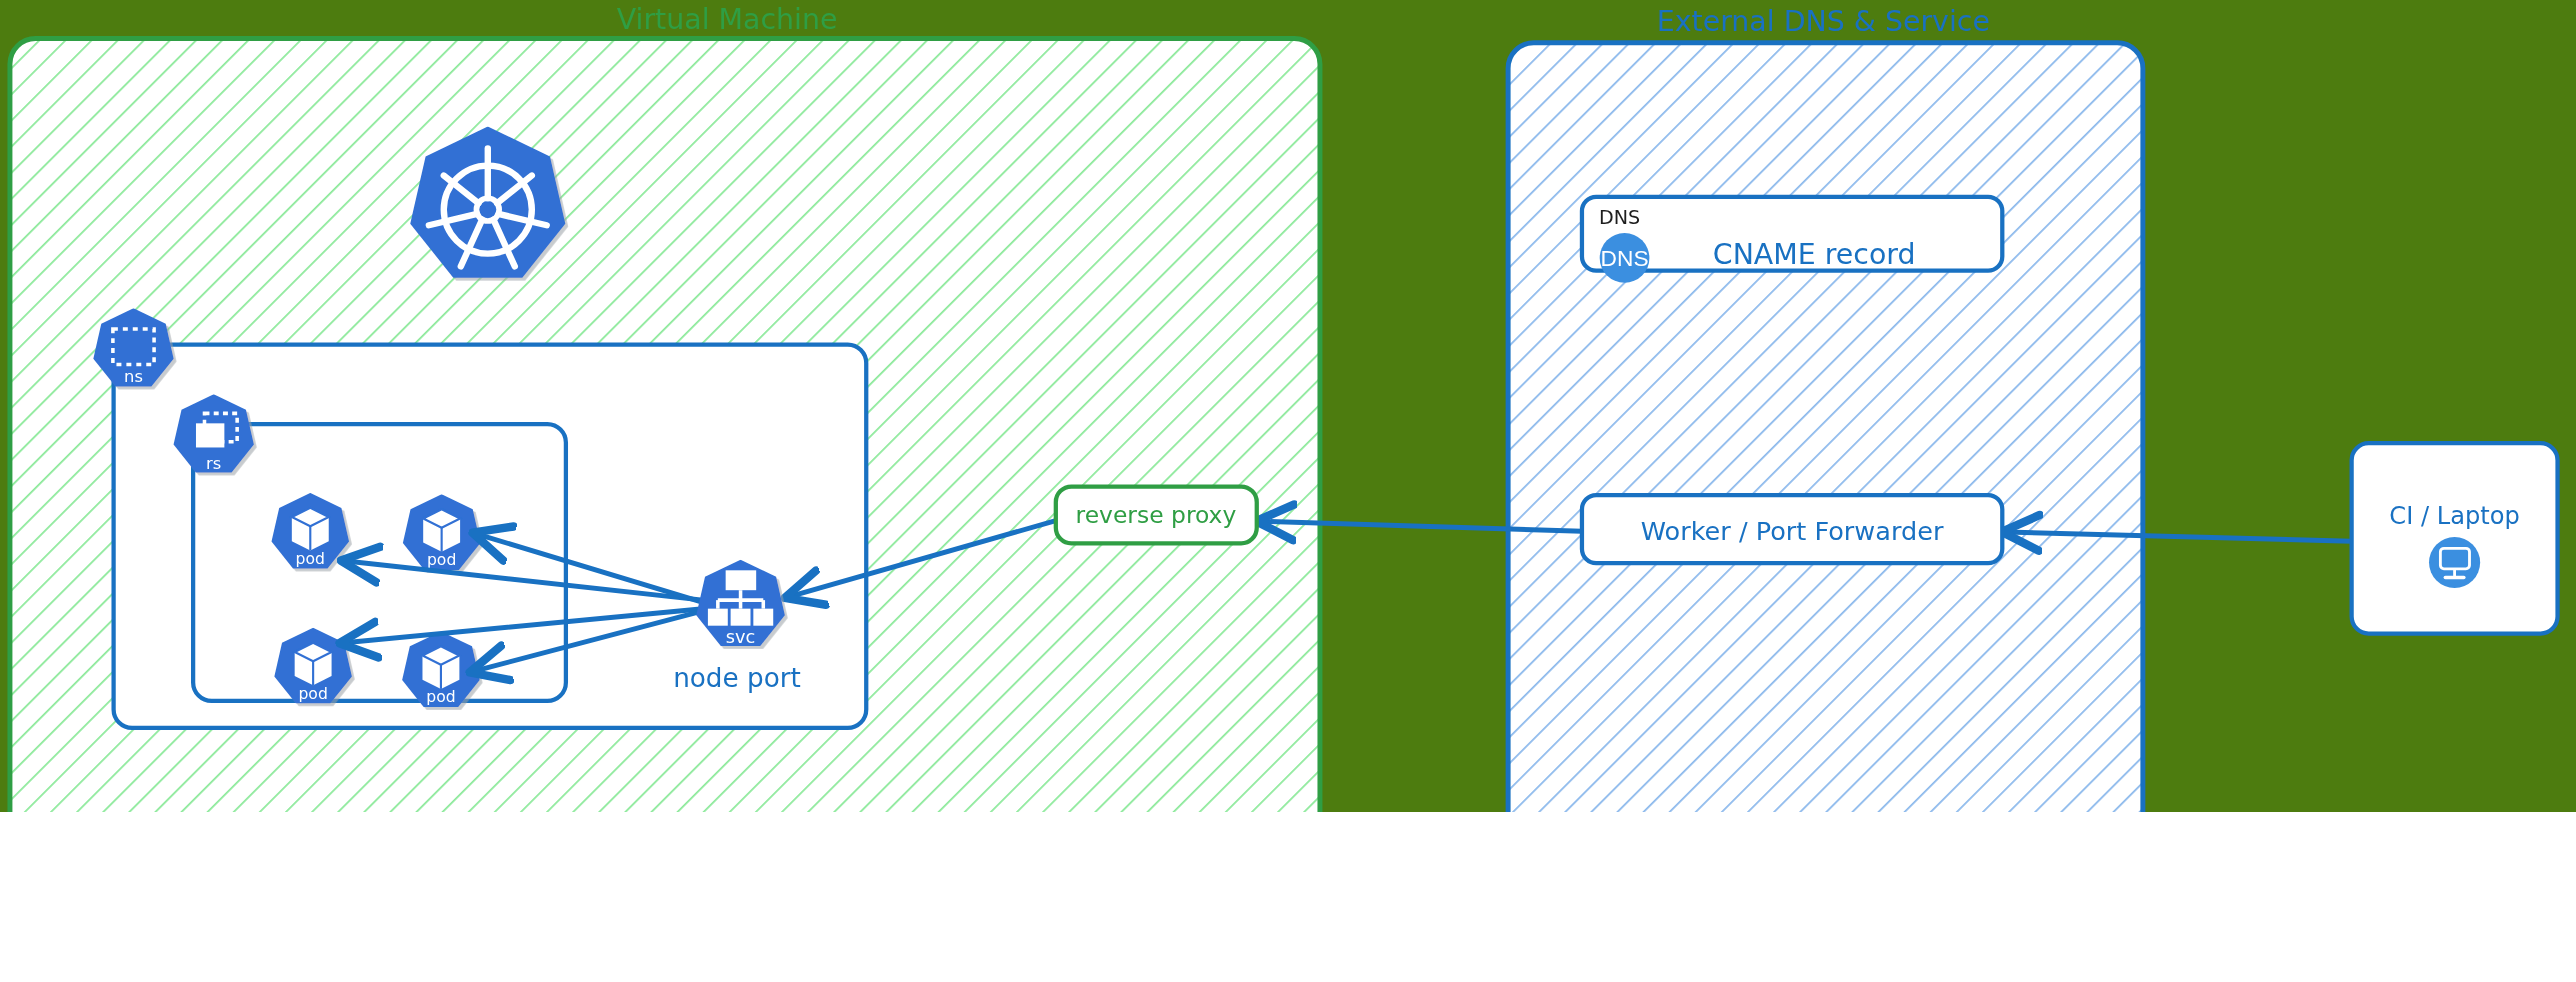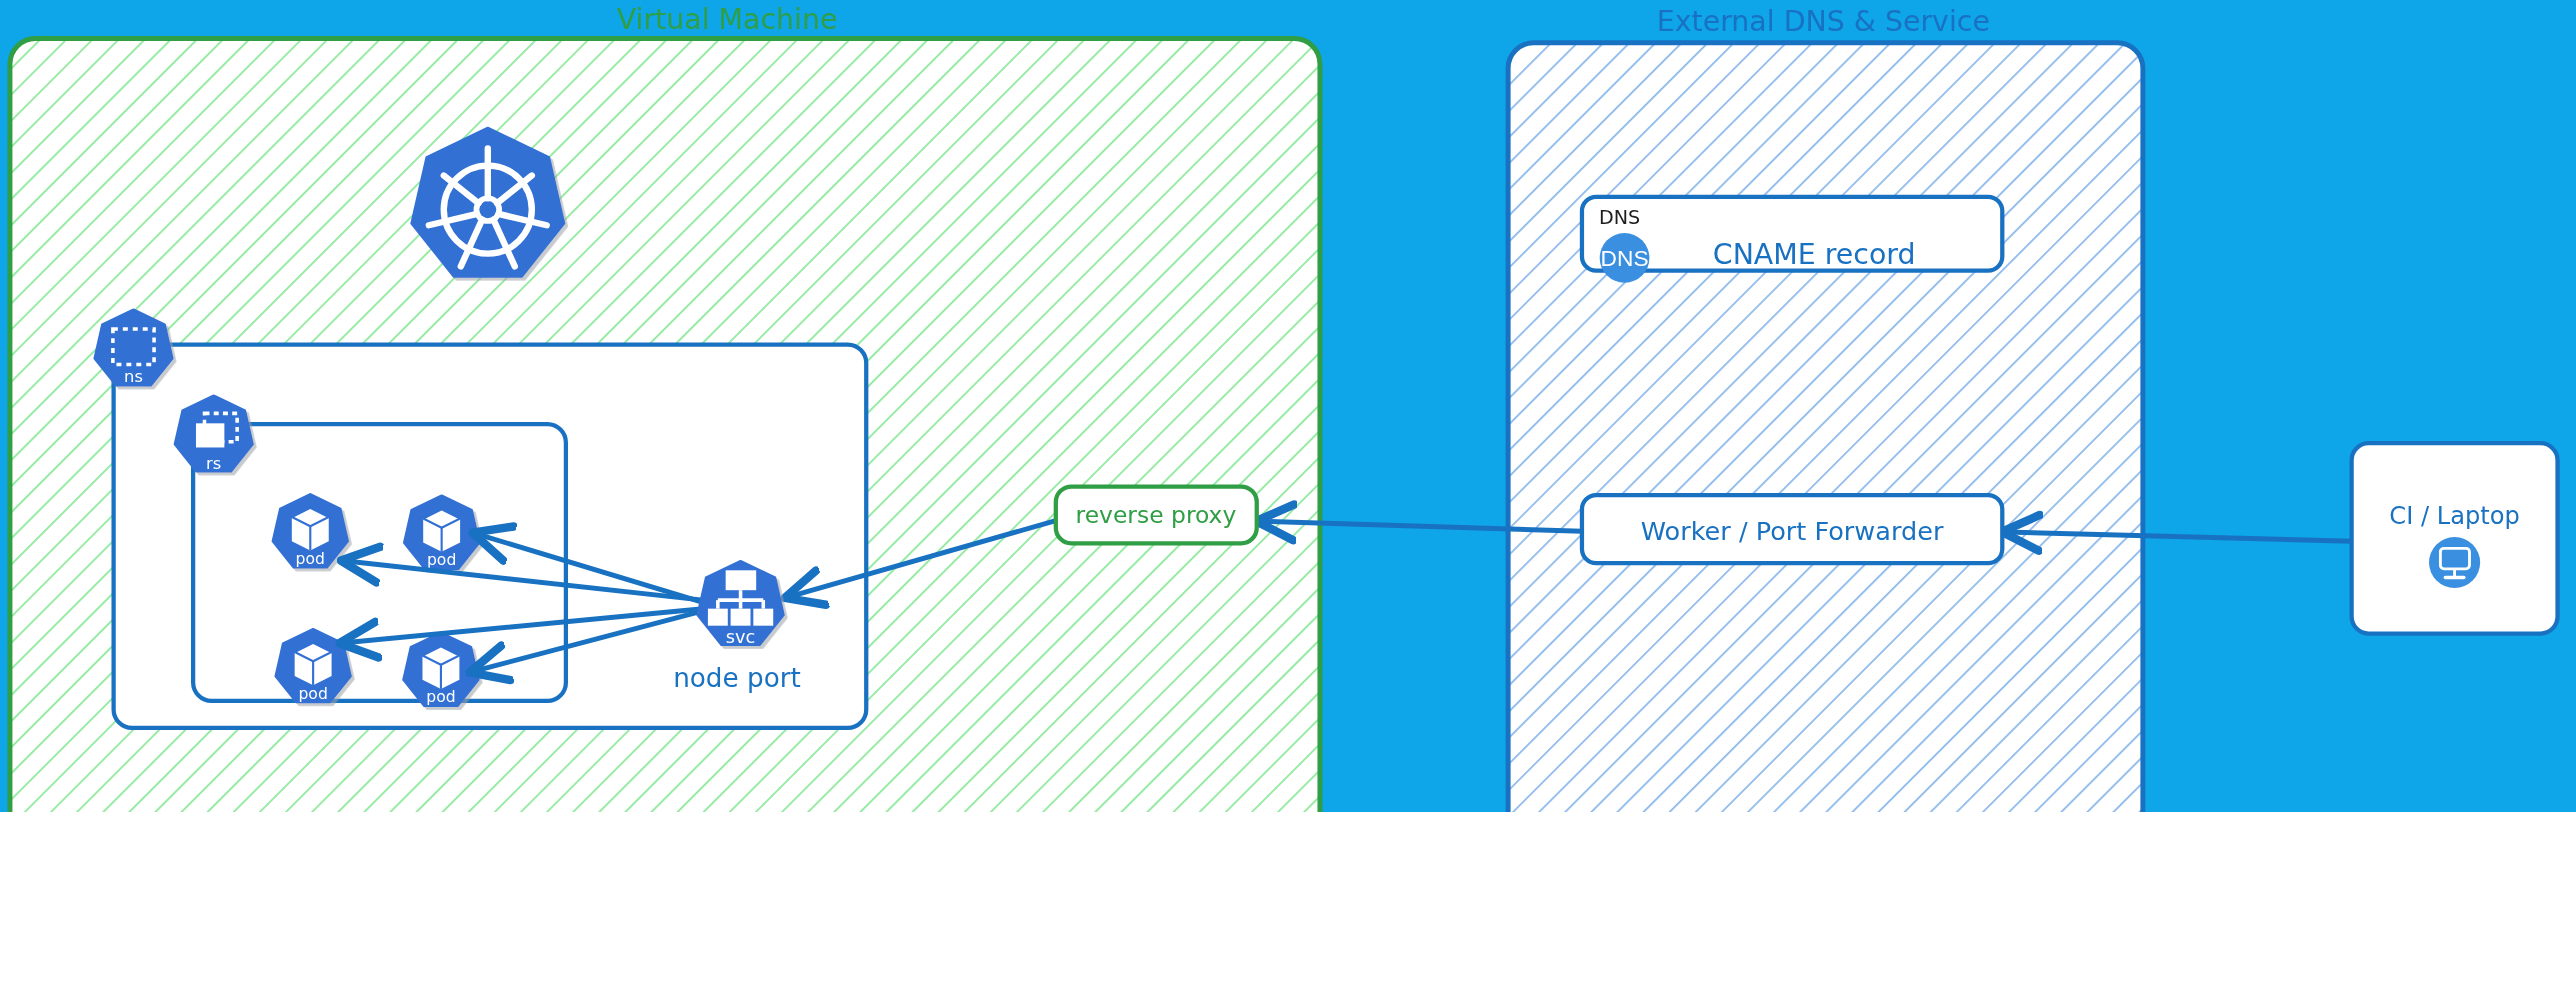--- a/index.html
+++ b/index.html
@@ -9,21 +9,21 @@
     background: #ffffff;
   }
   body {
     font-family: "DejaVu Sans", sans-serif;
   }
   #stage {
     position: relative;
     width: 2576px;
     height: 812px;
     overflow: hidden;
-    background: #0ea5e9;
+    background: #4d7c0f;
   }
   #canvas {
     position: absolute;
     top: 0;
     left: 0;
     width: 2576px;
     height: 983px;
   }
   .hand {
     font-family: "DejaVu Sans", sans-serif;

